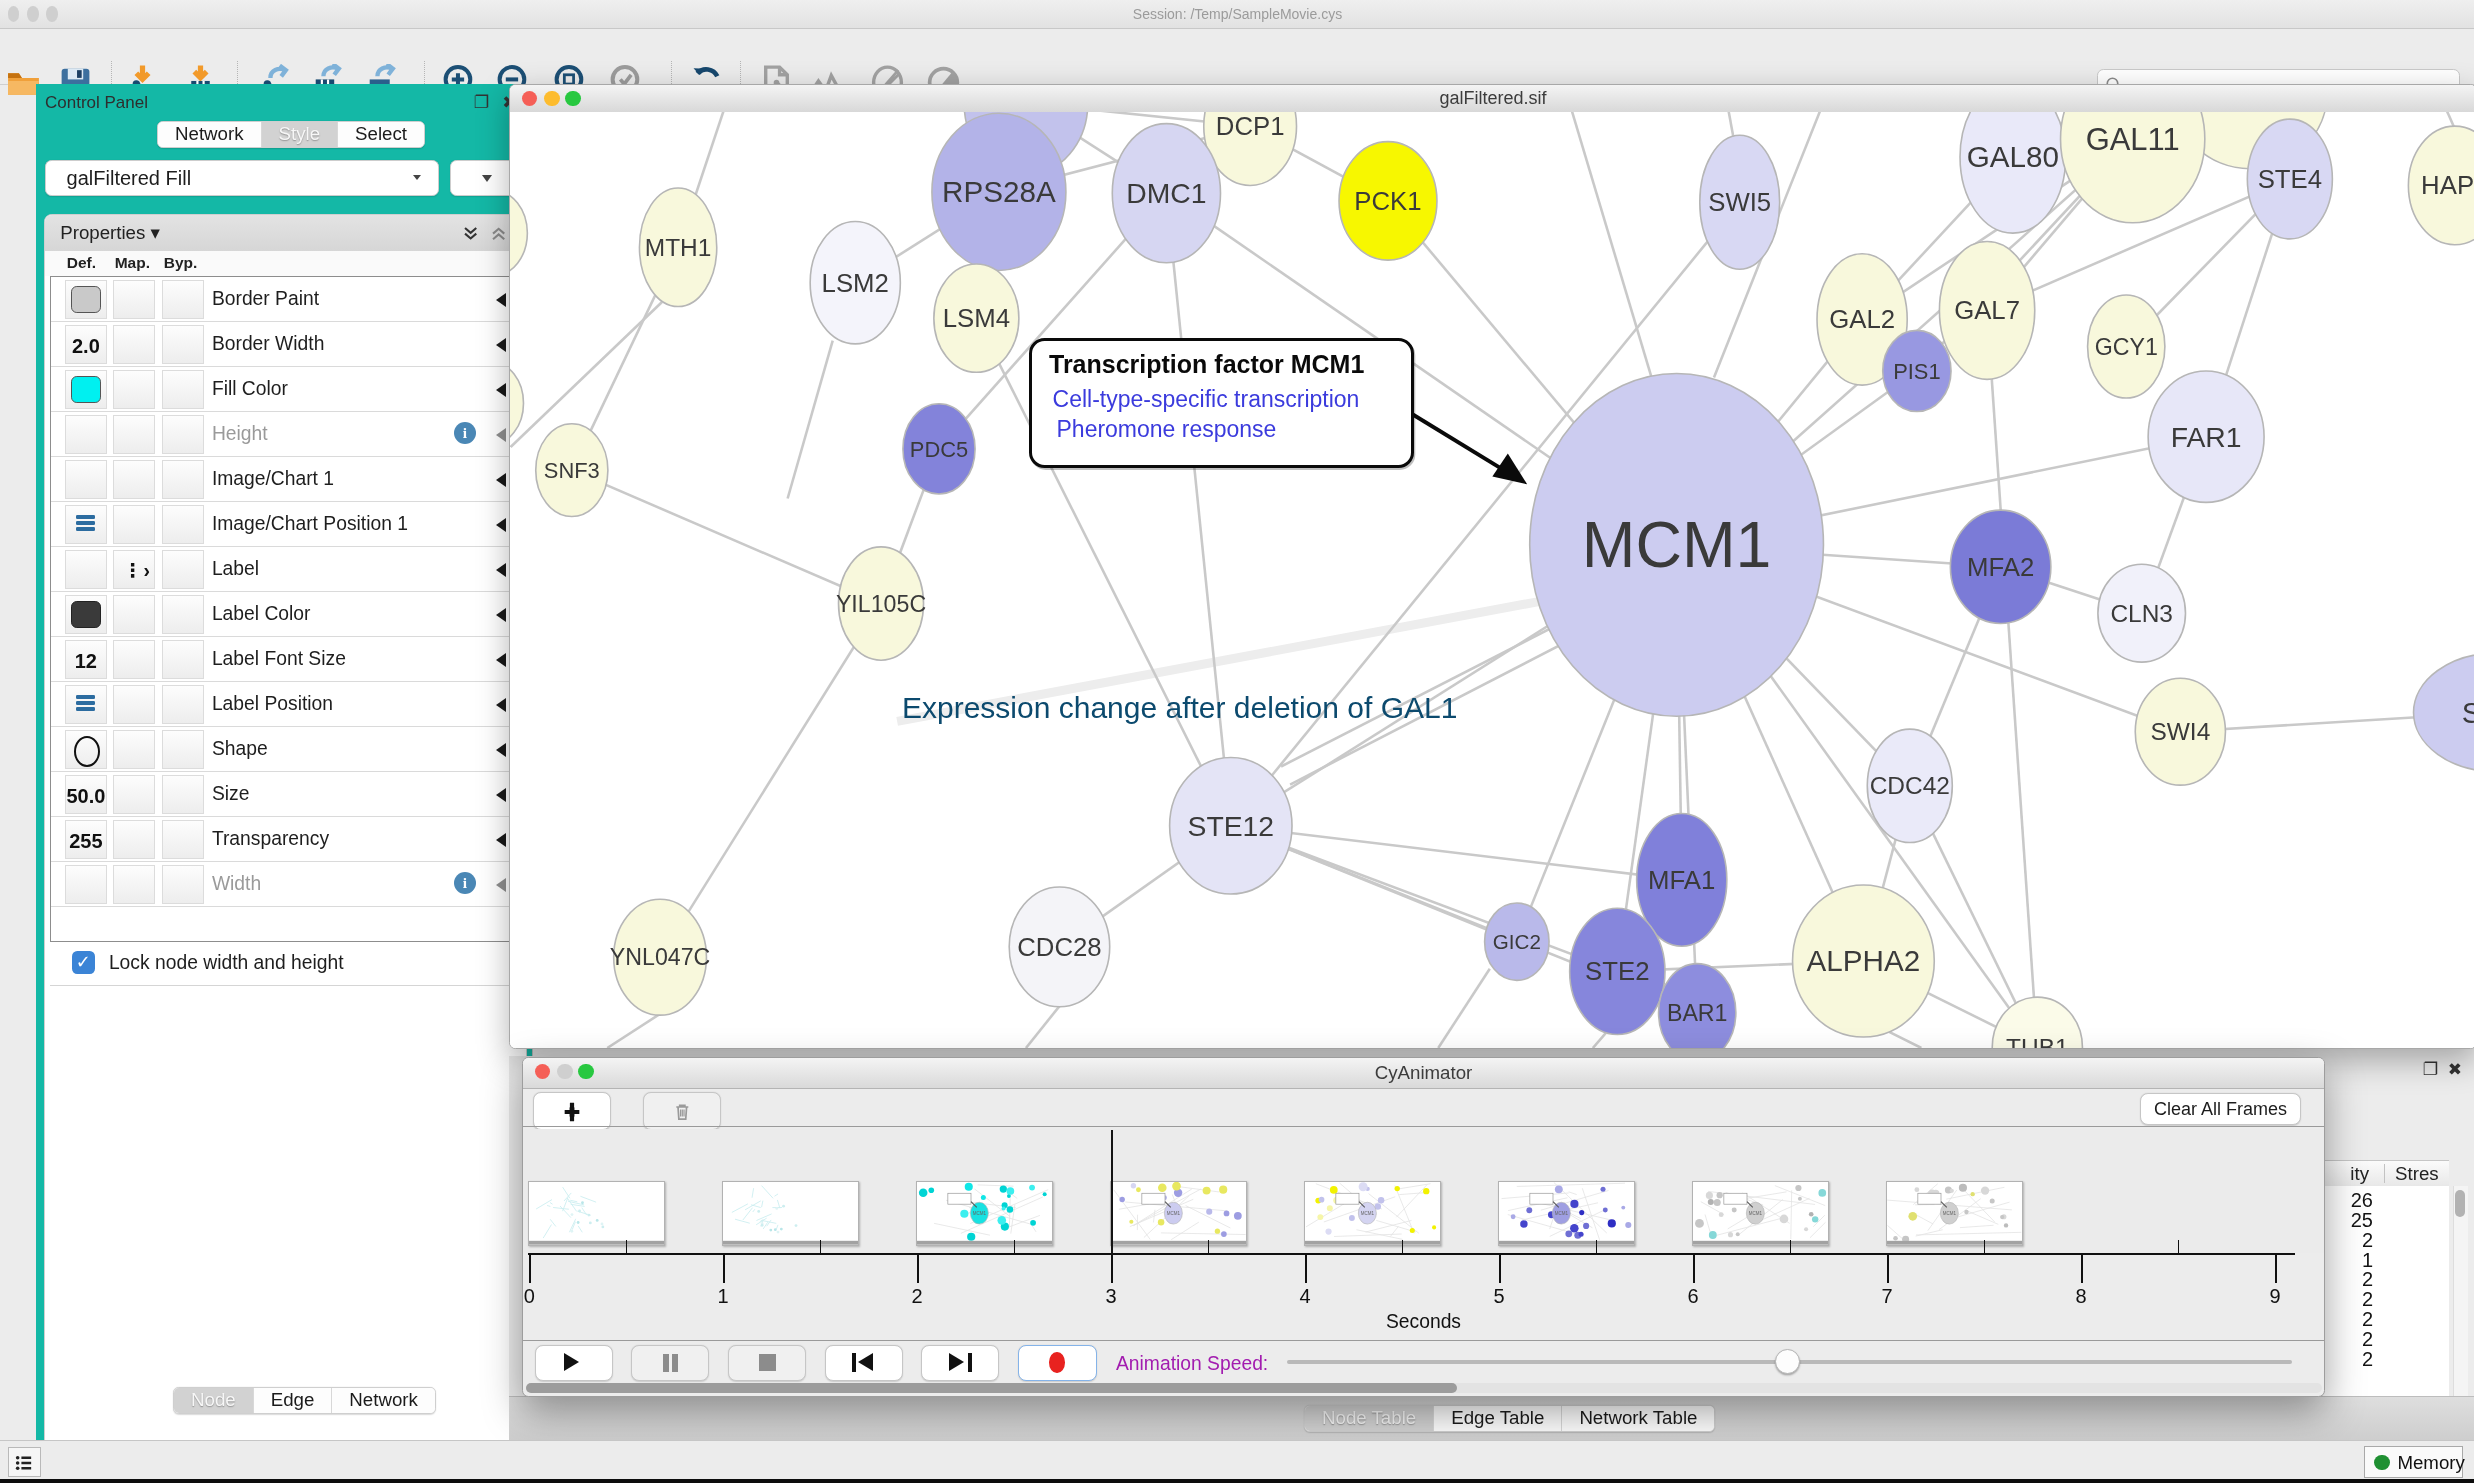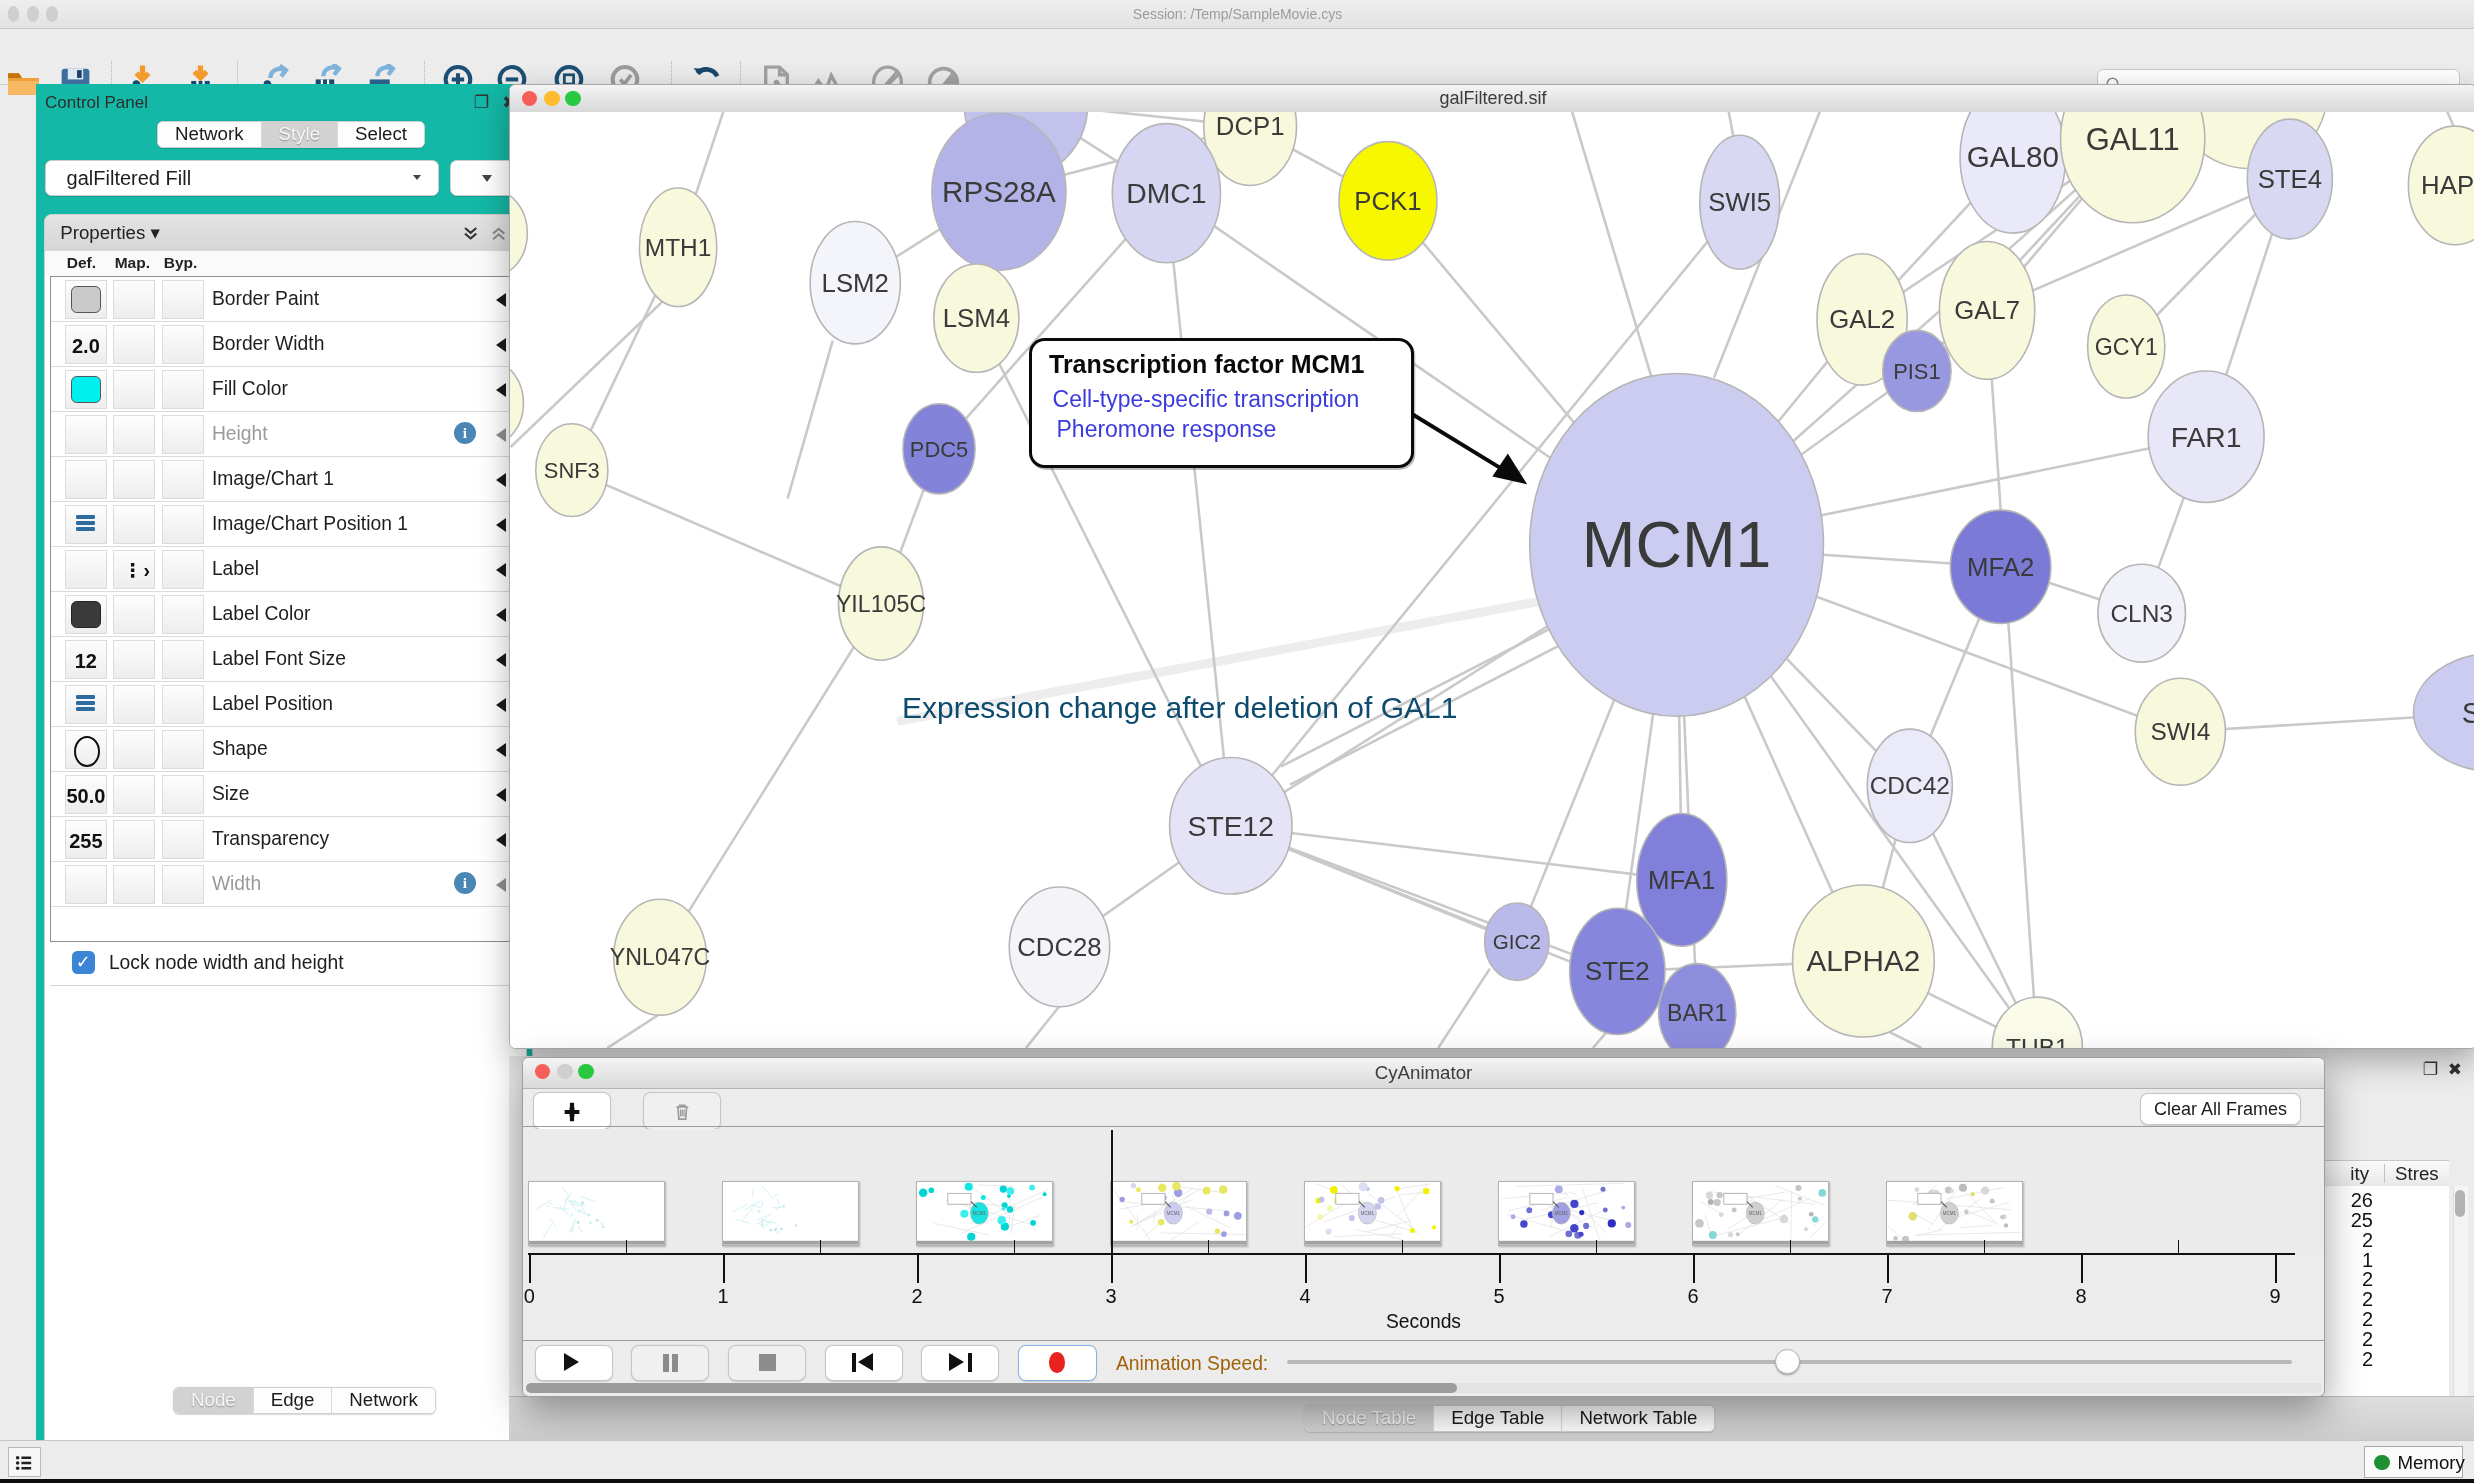--- a/index.html
+++ b/index.html
@@ -81,21 +81,21 @@
   .ticklab{position:absolute;top:227px;width:28px;margin-left:-14px;text-align:center;font-size:20px;color:#111;}
   #seconds-label{left:0;top:253px;width:1801px;text-align:center;font-size:19.3px;color:#111;}
   #playhead{left:588px;top:72px;width:1.9px;height:125px;background:#141414;}
   .ctrl{top:287px;width:76px;height:34px;}
   .gly-play{position:absolute;left:28px;top:7px;width:0;height:0;border-top:9.7px solid transparent;border-bottom:9.7px solid transparent;border-left:15.5px solid #111;}
   .gly-pause div{position:absolute;top:7.7px;width:5.8px;height:18px;background:#8c8c8c;}
   .gly-stop{position:absolute;left:30px;top:8.4px;width:17px;height:17px;background:#8c8c8c;}
   .bar{position:absolute;top:7px;width:3.9px;height:19.3px;background:#111;}
   #record-btn{border:1.9px solid #84b3e9;}
   #record-dot{position:absolute;left:30px;top:6.4px;width:15.5px;height:20.6px;border-radius:50%;background:#e8221f;}
-  #speed-label{left:593px;top:295px;font-size:19.3px;color:#a16207;}
+  #speed-label{left:593px;top:295px;font-size:19.3px;color:#a21caf;}
   #speed-track{left:764px;top:302px;width:1005px;height:3.9px;background:#b9b9b9;border-radius:1.9px;}
   #speed-thumb{left:1252px;top:291px;width:23px;height:23px;background:#fdfdfd;border:0.6px solid #b5b5b5;border-radius:50%;box-shadow:0 1.3px 1.9px rgba(0,0,0,.3);}
   #anim-scroll{left:2.6px;top:325px;width:1796px;height:9.7px;background:#e3e3e3;border-radius:5.2px;}
   #anim-scroll-thumb{left:2.6px;top:325px;width:931px;height:9.7px;background:#9c9c9c;border-radius:5.2px;}
   
   #table-panel{left:509px;top:1056px;width:1966px;height:385px;background:#ececec;}
   #tbl-head{left:1814px;top:104px;width:126px;height:26px;background:linear-gradient(#fbfbfb,#e7e7e7);border-top:0.6px solid #c6c6c6;border-bottom:0.6px solid #c6c6c6;}
   #tbl-head .c1{position:absolute;left:0;top:1.9px;width:46px;text-align:right;font-size:18.7px;color:#222;}
   #tbl-head .c2{position:absolute;left:72px;top:1.9px;font-size:18.7px;color:#222;}
   #tbl-head .cdiv{position:absolute;left:61px;top:2.6px;width:0.6px;height:19.3px;background:#c2c2c2;}

